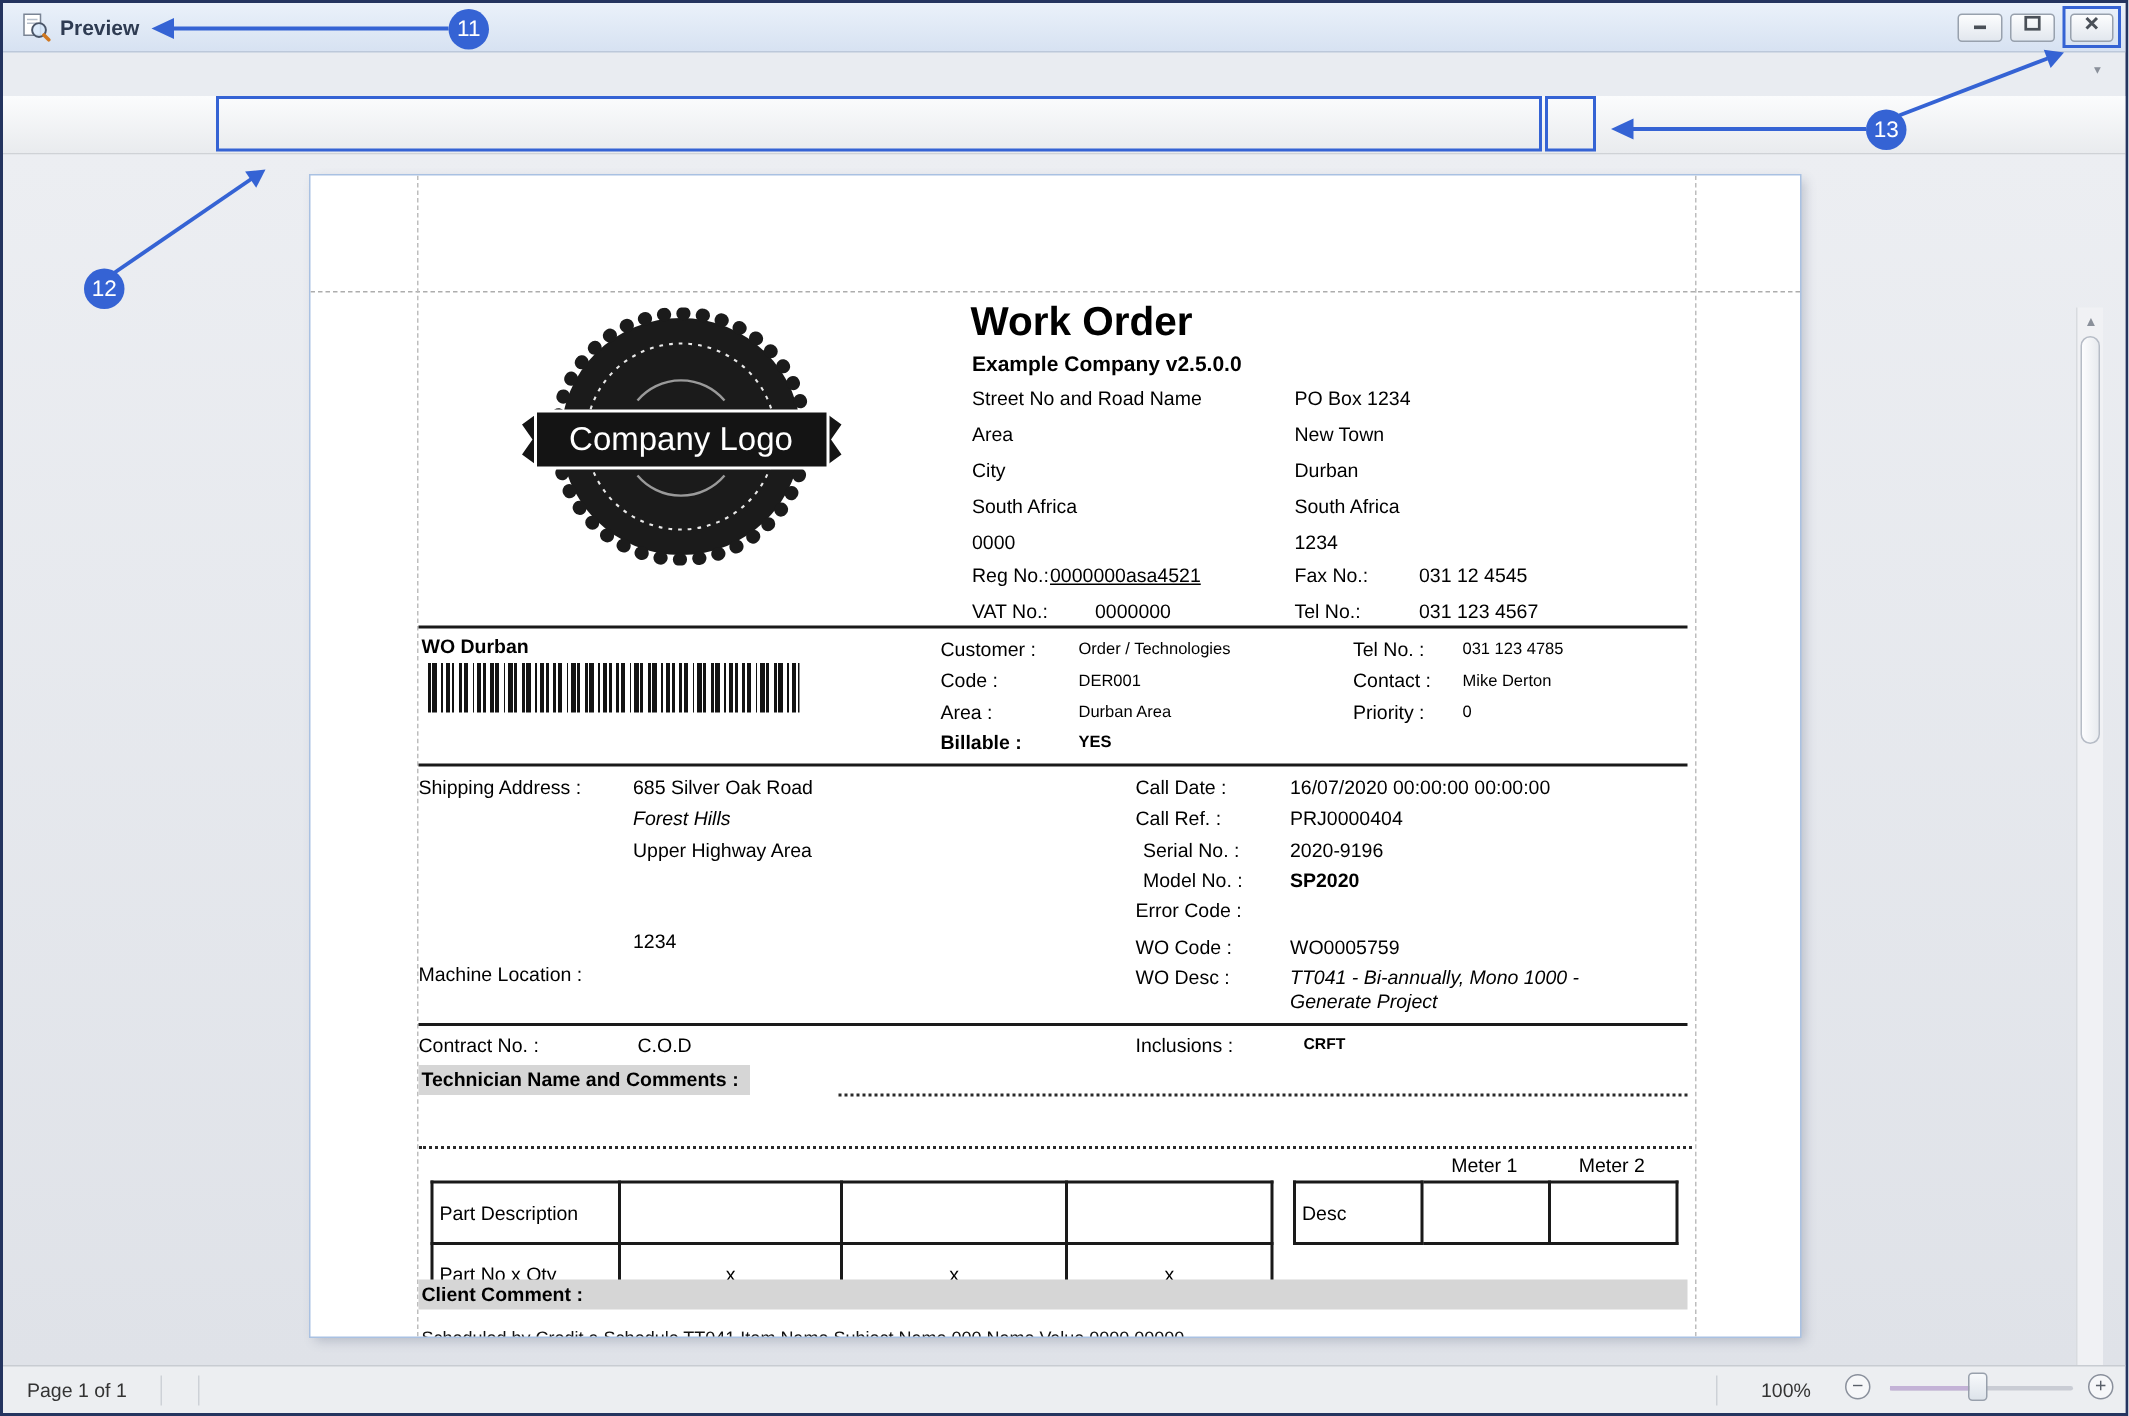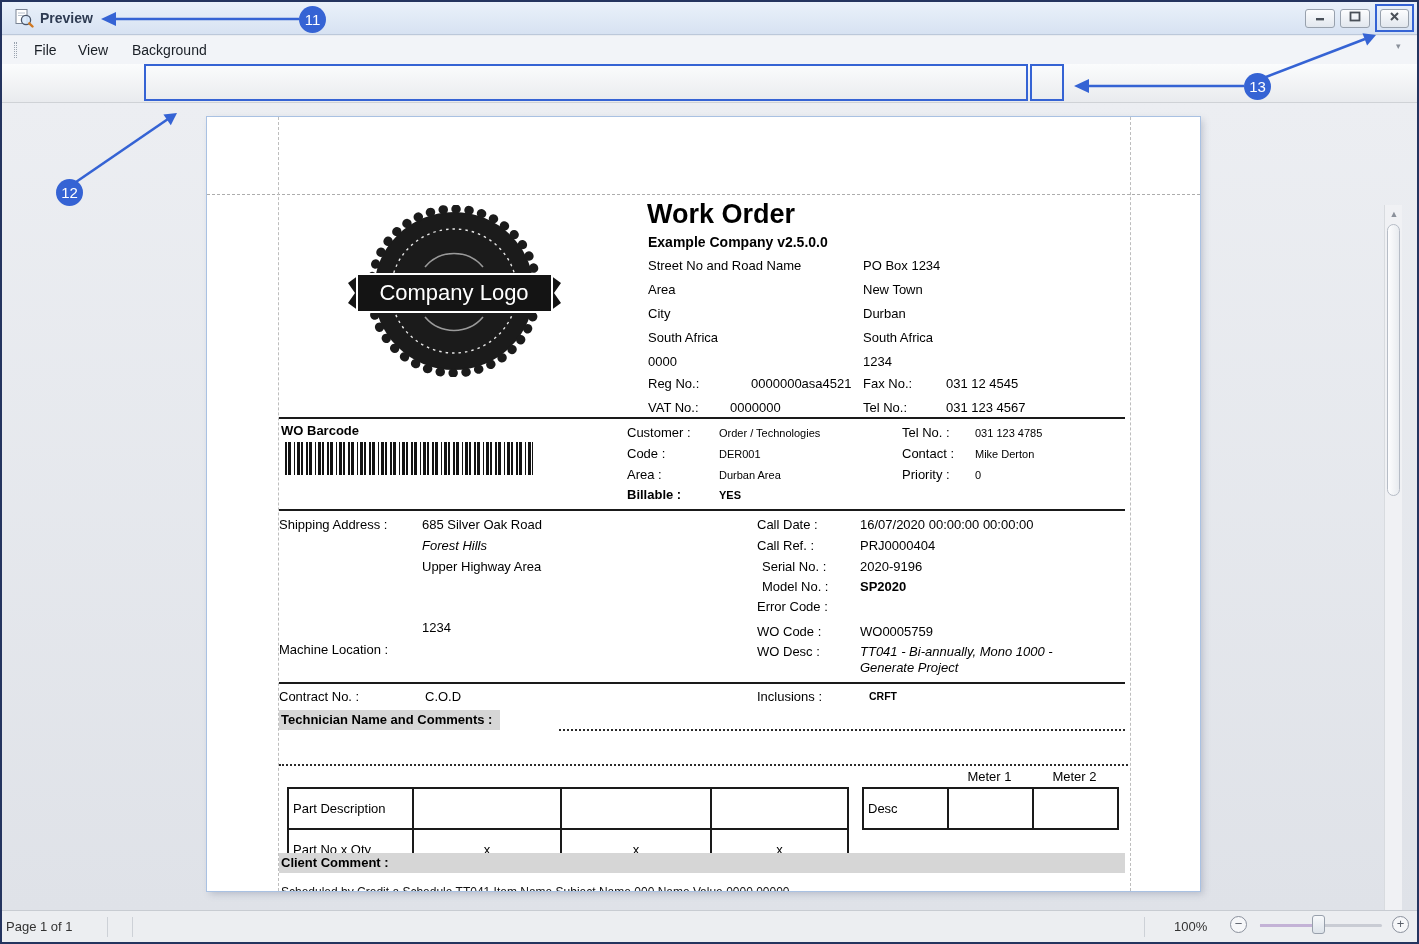--- a/index.html
+++ b/index.html
@@ -98,26 +98,20 @@
         </svg>
     </div>
     <div class="winbtn" style="left:1378px; width:29px;">
       <svg width="11" height="11" viewBox="0 0 11 11">
           <path d="M2,2 L9,9 M9,2 L2,9" stroke="#4a5058" stroke-width="2"></path>
         </svg>
     </div>
     <div class="close-hl"></div>
   </div>
 
-  <div class="menubar">
-    <div class="grip" style="left:12px; top:6px;"></div>
-    <div class="menu-item" style="left:26px;">File</div>
-    <div class="menu-item" style="left:70px;">View</div>
-    <div class="menu-item" style="left:124px;">Background</div>
-  </div>
   <div class="menu-chevron">▾</div>
 
   <div class="toolbar">
     <div class="grip" style="left:12px; top:74px; position:absolute;"></div>
 
     <div class="tbtn" style="left:30px;">
       <svg viewBox="0 0 18 18">
           <rect x="1.5" y="2.5" width="6" height="13" fill="#fff" stroke="#5a6b84"></rect>
           <rect x="3" y="5" width="3" height="2.5" fill="#9ab0cc"></rect>
           <rect x="9.5" y="2.5" width="7" height="13" fill="#fff" stroke="#5a6b84"></rect>
@@ -324,31 +318,31 @@
       <div class="t13" style="left:441px; top:213px;">South Africa</div>
       <div class="t13" style="left:441px; top:237px;">0000</div>
 
       <div class="t13" style="left:656px; top:141px;">PO Box 1234</div>
       <div class="t13" style="left:656px; top:165px;">New Town</div>
       <div class="t13" style="left:656px; top:189px;">Durban</div>
       <div class="t13" style="left:656px; top:213px;">South Africa</div>
       <div class="t13" style="left:656px; top:237px;">1234</div>
 
       <div class="t13" style="left:441px; top:259px;">Reg No.:</div>
-      <div class="t13" style="left:544px; top:259px;">0000000asa4521</div>
+      <div class="t13" style="left:493px; top:259px;text-decoration:underline;">0000000asa4521</div>
       <div class="t13" style="left:441px; top:283px;">VAT No.:</div>
       <div class="t13" style="left:523px; top:283px;">0000000</div>
       <div class="t13" style="left:656px; top:259px;">Fax No.:</div>
       <div class="t13" style="left:739px; top:259px;">031 12 4545</div>
       <div class="t13" style="left:656px; top:283px;">Tel No.:</div>
       <div class="t13" style="left:739px; top:283px;">031 123 4567</div>
 
       <div class="rule" style="top:300px;"></div>
 
-      <div class="t13 b" style="left:74px; top:306px;">WO Barcode</div>
+      <div class="t13 b" style="left:74px; top:306px;">WO Durban</div>
       <div class="barcode"></div>
 
       <div class="t13" style="left:420px; top:308px;">Customer :</div>
       <div class="t11" style="left:512px; top:310px;">Order / Technologies</div>
       <div class="t13" style="left:420px; top:329px;">Code :</div>
       <div class="t11" style="left:512px; top:331px;">DER001</div>
       <div class="t13" style="left:420px; top:350px;">Area :</div>
       <div class="t11" style="left:512px; top:352px;">Durban Area</div>
       <div class="t13 b" style="left:420px; top:370px;">Billable :</div>
       <div class="t11 b" style="left:512px; top:372px;">YES</div>
@@ -440,21 +434,21 @@
     </div>
 
     <div class="scrollbar-v">
       <div class="sb-arrow" style="top:4px;">▲</div>
       <div class="sb-thumb"></div>
 
     </div>
   </div>
 
   <div class="statusbar">
-    <div class="t13" style="left:4px; top:8px; color:#333; position:absolute;">Page 1 of 1</div>
+    <div class="t13" style="left:16px; top:8px; color:#333; position:absolute;">Page 1 of 1</div>
     <div class="ssep" style="left:105px;"></div>
     <div class="ssep" style="left:130px;"></div>
     <div class="ssep" style="left:1142px;"></div>
     <div class="t13" style="left:1172px; top:8px; color:#333; position:absolute;">100%</div>
     <div class="szoom-btn" style="left:1228px;">−</div>
     <div class="slider-track">
         <div class="fill"></div>
       </div>
     <div class="slider-thumb"></div>
     <div class="szoom-btn" style="left:1390px;">+</div>

